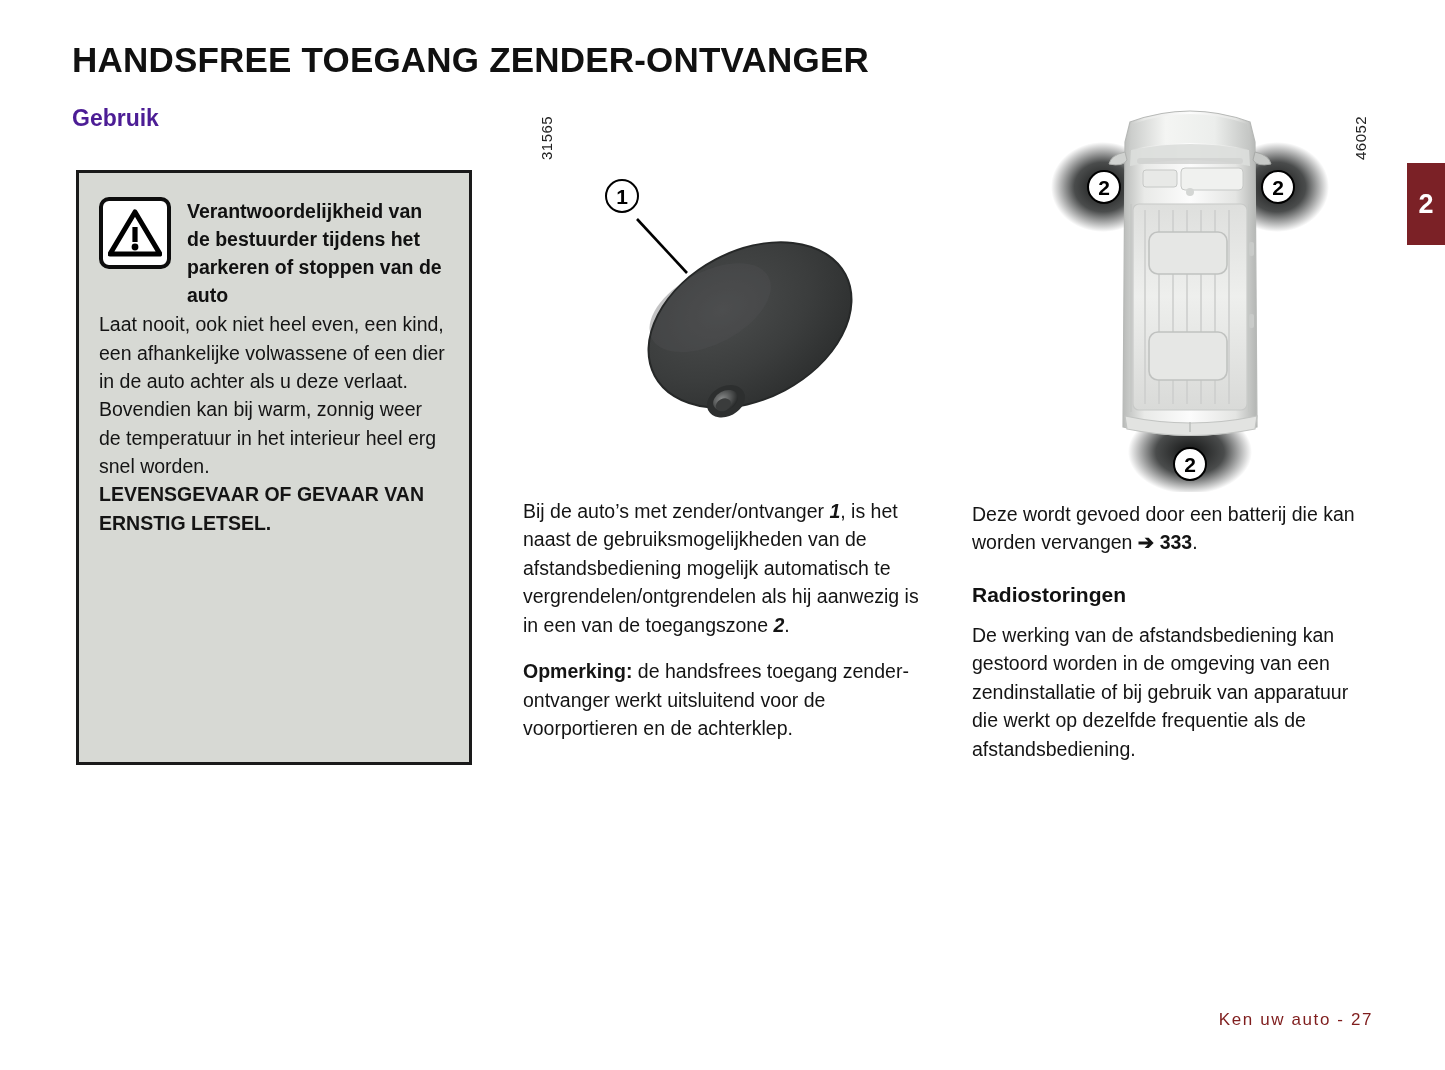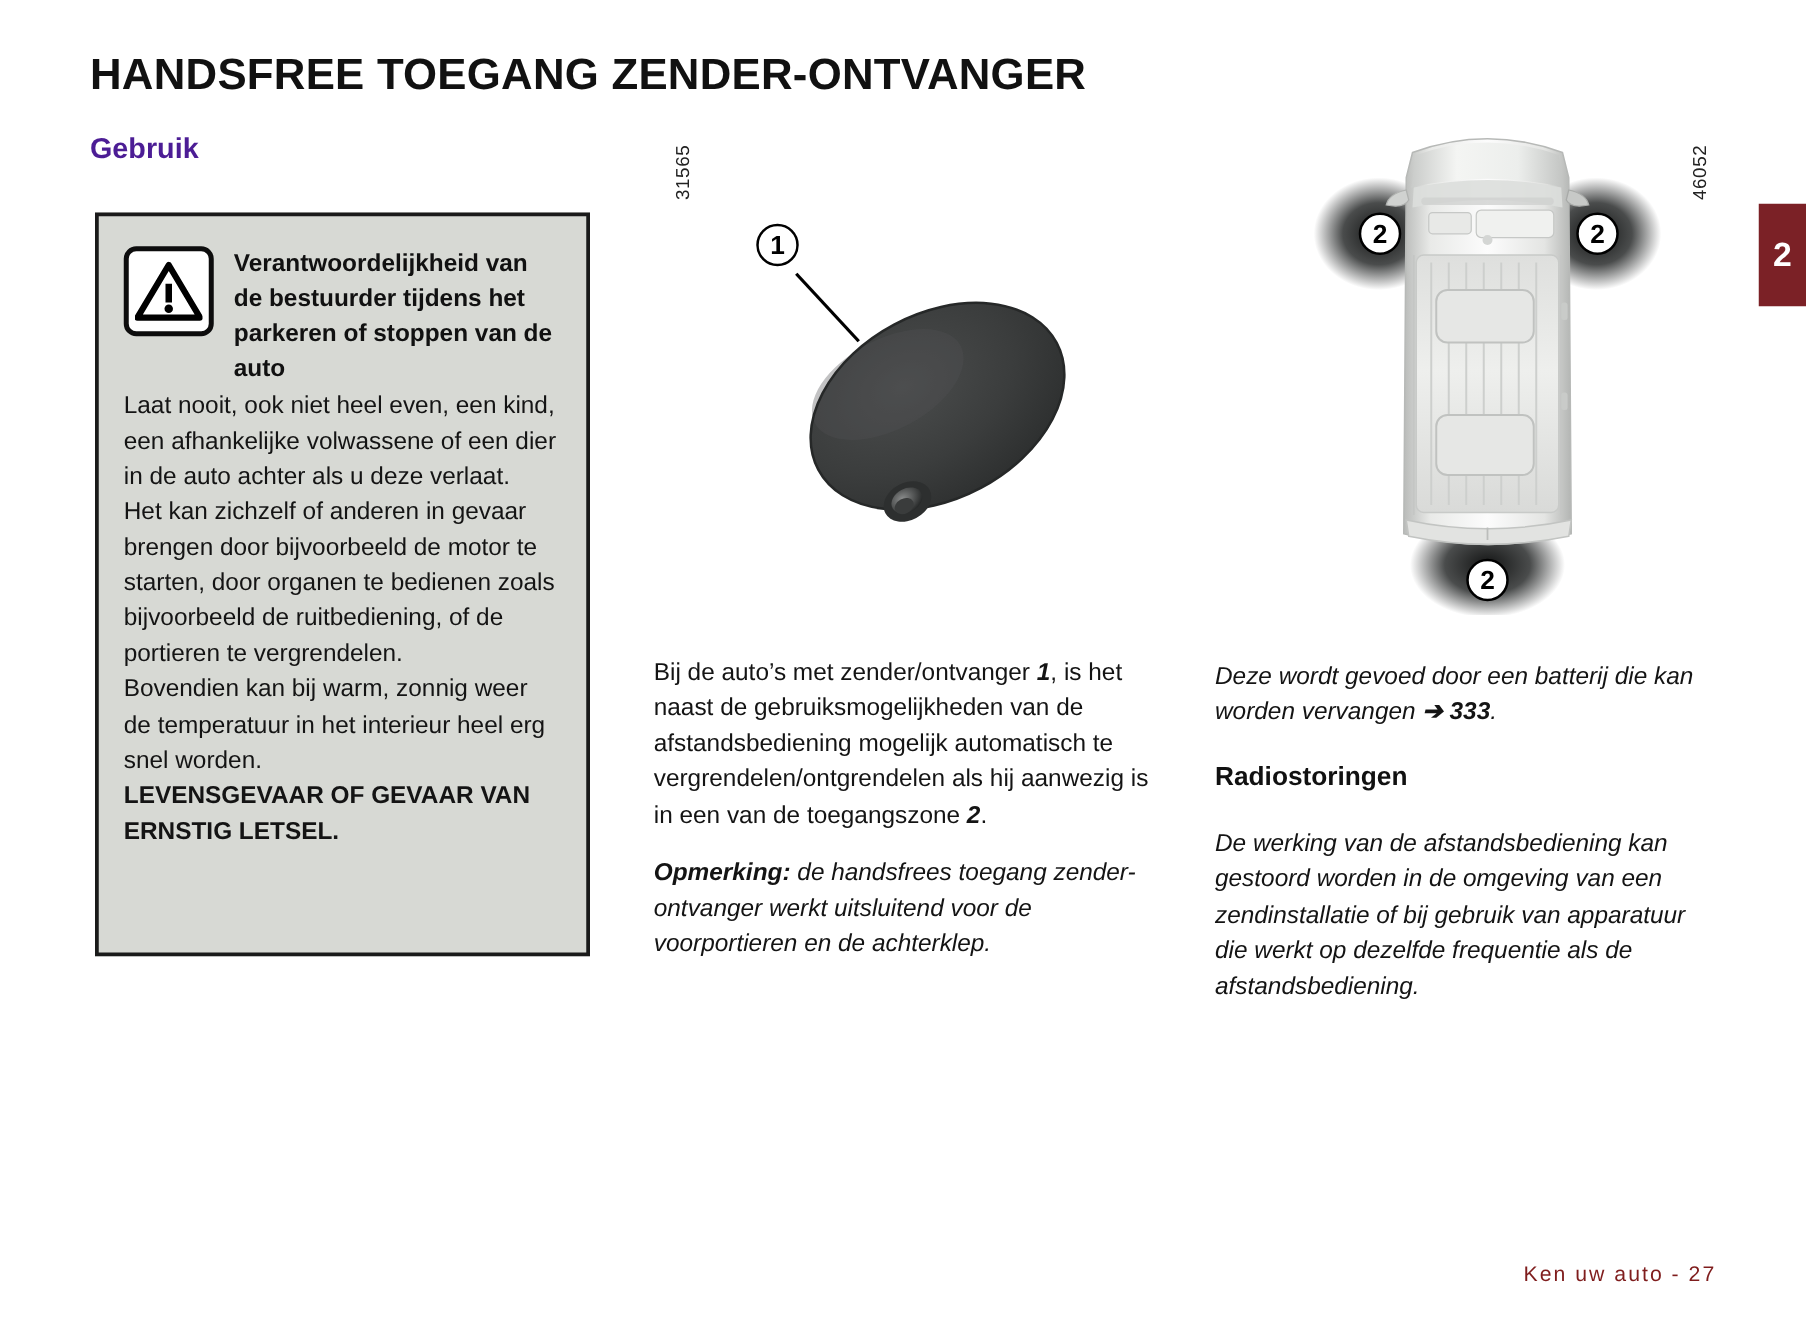--- a/index.html
+++ b/index.html
@@ -89,24 +89,23 @@
     margin-top: 1px;
   }
   .warn-body p { margin: 0; }
   .warn-strong { font-weight: bold; }
 
   
   .body-text {
     font-size: 19.5px;
     line-height: 1.46;
     color: #141414;
-    margin-top: 27px;
   }
   .body-text p { margin: 0 0 18px 0; }
-  .body-text p:last-child { margin-bottom: 0; font-style: italic; }
+  .body-text p:last-child { margin-bottom: 0; }
   .bold { font-weight: bold; }
   .num-ital { font-weight: bold; font-style: italic; }
 
   .sub-heading {
     font-size: 21px;
     font-weight: bold;
     margin: 26px 0 14px 0;
     color: #111111;
   }
 
@@ -187,21 +186,20 @@
       <svg width="54" height="48" viewBox="0 0 54 48" aria-hidden="true">
         <path d="M27 3 L52 45 L2 45 Z" fill="none" stroke="#000000" stroke-width="5" stroke-linejoin="round"></path>
         <rect x="24.4" y="18" width="5.2" height="15" fill="#000000"></rect>
         <circle cx="27" cy="38" r="3.4" fill="#000000"></circle>
       </svg>
     </div>
     <div class="warn-title">Verantwoordelijkheid van de bestuurder tijdens het parkeren of stoppen van de auto</div>
   </div>
   <div class="warn-body">
     <p>Laat nooit, ook niet heel even, een kind, een afhankelijke volwassene of een dier in de auto achter als u deze verlaat.</p>
-    <p>Het kan zichzelf of anderen in gevaar brengen door bijvoorbeeld de motor te starten, door organen te bedienen zoals bijvoorbeeld de ruitbediening, of de portieren te vergrendelen.</p>
     <p>Bovendien kan bij warm, zonnig weer de temperatuur in het interieur heel erg snel worden.</p>
     <p class="warn-strong">LEVENSGEVAAR OF GEVAAR VAN ERNSTIG LETSEL.</p>
   </div>
 </div>
 
 <div class="fig-code" id="fig-code-1">31565</div>
 
 <div class="fig-mid figure">
   <svg width="330" height="290" viewBox="0 0 330 290" aria-hidden="true">
     <defs>

